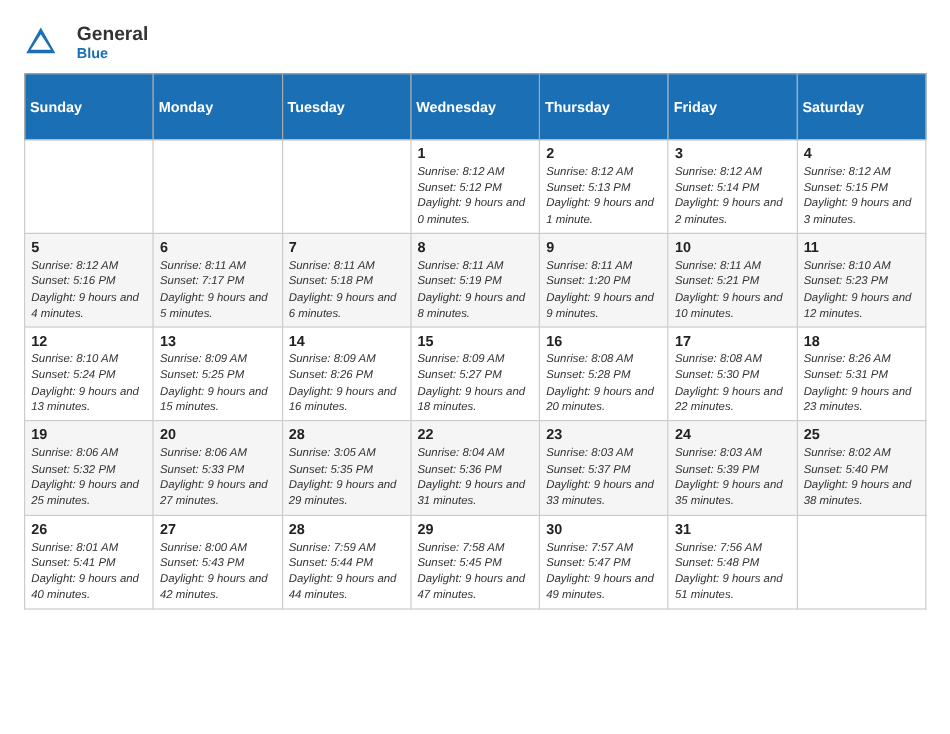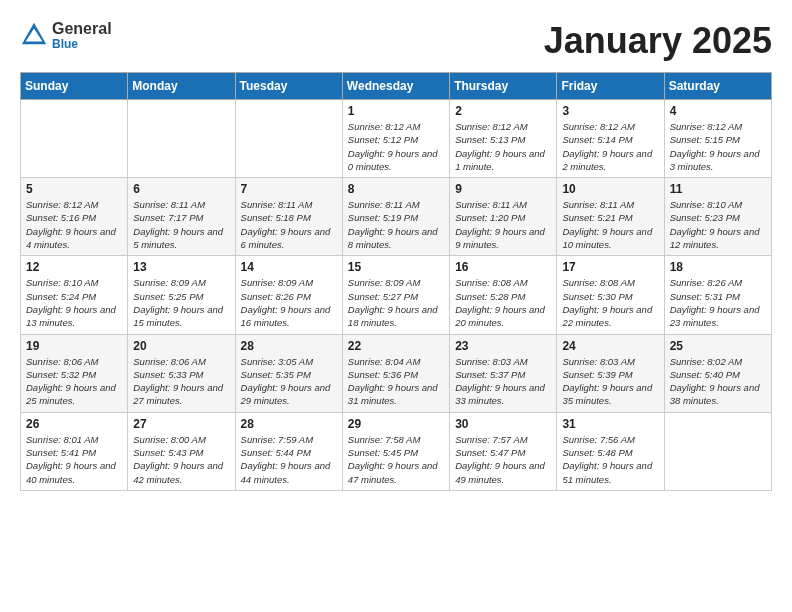--- a/index.html
+++ b/index.html
@@ -12,21 +12,21 @@
     }
     .header {
       display: flex;
       justify-content: space-between;
       align-items: flex-start;
       margin-bottom: 10px;
     }
     .logo {
       display: flex;
       align-items: center;
-      gap: 4px;
+      gap: 16px;
     }
     .logo-text {
       display: flex;
       flex-direction: column;
       line-height: 1.1;
     }
     .logo-general {
       font-size: 16px;
       font-weight: bold;
       color: #333;
@@ -55,21 +55,21 @@
     .calendar {
       width: 100%;
       border-collapse: collapse;
       border: 1px solid #ccc;
     }
     .calendar th {
       background-color: #1a6fb5;
       color: white;
       font-size: 12px;
       font-weight: bold;
-      padding: 6px 4px;
+      padding: 20px 4px;
       text-align: left;
       border: 1px solid #aaa;
     }
     .calendar td {
       vertical-align: top;
       padding: 4px 5px;
       border: 1px solid #ccc;
       font-size: 10px;
       color: #333;
       width: calc(100% / 7);
@@ -104,21 +104,20 @@
     <svg class="logo-icon" viewBox="0 0 30 30" xmlns="http://www.w3.org/2000/svg">
       <polygon points="15,2 28,25 2,25" fill="#1a6fb5"></polygon>
       <polygon points="15,8 24,22 6,22" fill="white"></polygon>
     </svg>
     <div class="logo-text">
       <span class="logo-general">General</span>
       <span class="logo-blue">Blue</span>
     </div>
   </div>
   <div class="title-area">
-    <div class="month-title">January 2025</div>
   </div>
 </div>
 
 <table class="calendar">
   <thead>
     <tr>
     <th>Sunday</th>
         <th>Monday</th>
         <th>Tuesday</th>
         <th>Wednesday</th>

